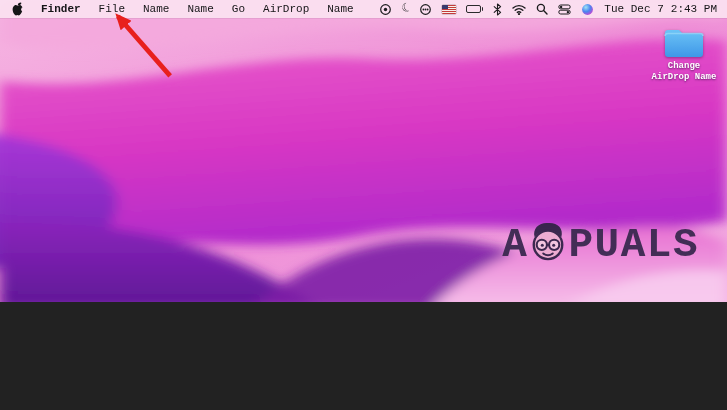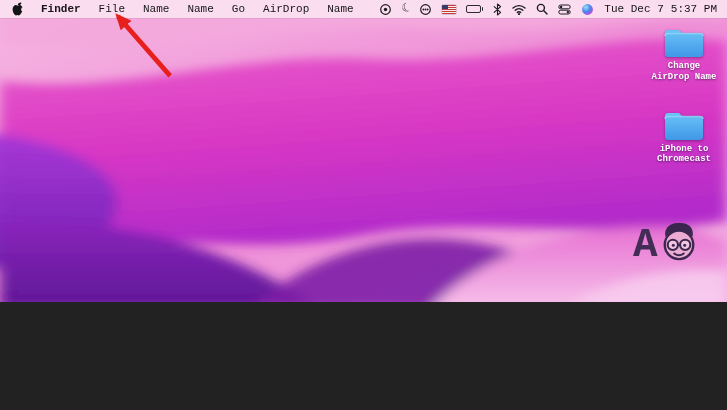--- a/index.html
+++ b/index.html
@@ -196,21 +196,21 @@
               <stop offset="0.8" stop-color="#b44fd8"></stop>
               <stop offset="1" stop-color="#e05a9b"></stop>
             </radialGradient>
           </defs>
           <circle cx="6.5" cy="6.5" r="5.4" fill="url(#siriG)"></circle>
         </svg>
       </span>
 
       <span class="clock">
         <span>Tue Dec 7</span>
-        <span>5:37 PM</span>
+        <span>2:43 PM</span>
       </span>
     </div>
   </div>
 
   <div class="desk-icons">
 
     <div class="desk-item">
       <svg class="folder-svg" width="42" height="33" viewBox="0 0 42 33">
         <defs>
           <linearGradient id="foldG" x1="0" y1="0" x2="0" y2="1">
@@ -218,41 +218,35 @@
             <stop offset="1" stop-color="#3f97e8"></stop>
           </linearGradient>
         </defs>
         <path d="M2,7 q0,-3 3,-3 h11 l4,4 h17 q3,0 3,3 v17 q0,3 -3,3 H5 q-3,0 -3,-3 Z" fill="url(#foldG)"></path>
         <path d="M2,10 q0,-2.5 3,-2.5 h32 q3,0 3,2.5" fill="none" stroke="#8ed4f8" stroke-width="1.4" opacity="0.9"></path>
       </svg>
       <div class="desk-label">Change AirDrop Name</div>
     </div>
 
 
-    <div class="desk-item">
-      <svg class="folder-svg" width="42" height="33" viewBox="0 0 42 33">
-        <path d="M2,7 q0,-3 3,-3 h11 l4,4 h17 q3,0 3,3 v17 q0,3 -3,3 H5 q-3,0 -3,-3 Z" fill="url(#foldG)"></path>
-        <path d="M2,10 q0,-2.5 3,-2.5 h32 q3,0 3,2.5" fill="none" stroke="#8ed4f8" stroke-width="1.4" opacity="0.9"></path>
-      </svg>
-      <div class="desk-label">iPhone to Chromecast</div>
-    </div>
   </div>
 
   <div class="watermark">
     <span class="wm-text">A</span>
     <svg class="wm-mascot" width="38" height="42" viewBox="0 0 40 44">
       <path d="M6,17 C3,7 12,1 20,2 C29,1 37,7 34,17 C30,12 26,10 20,10 C14,10 10,12 6,17 Z" fill="#332348"></path>
       <circle cx="20" cy="25" r="15" fill="#eeaed2" stroke="#332348" stroke-width="2.5"></circle>
       <circle cx="13.5" cy="25" r="5.4" fill="rgba(255,255,255,0.35)" stroke="#332348" stroke-width="2.2"></circle>
       <circle cx="26.5" cy="25" r="5.4" fill="rgba(255,255,255,0.35)" stroke="#332348" stroke-width="2.2"></circle>
       <line x1="18.9" y1="25" x2="21.1" y2="25" stroke="#332348" stroke-width="2"></line>
       <circle cx="14" cy="25.5" r="1.6" fill="#332348"></circle>
       <circle cx="26" cy="25.5" r="1.6" fill="#332348"></circle>
       <path d="M15,34 Q20,38 25,34" fill="none" stroke="#332348" stroke-width="2" stroke-linecap="round"></path>
     </svg>
+    <span class="wm-text">PUALS</span>
   </div>
 
   <svg class="arrow-overlay" viewBox="0 0 727 410">
     <defs>
       <marker id="ah" markerWidth="3.4" markerHeight="3" refX="2.6" refY="1.5" orient="auto">
         <path d="M0,0 L3.4,1.5 L0,3 Z" fill="#e8201d"></path>
       </marker>
     </defs>
     <line x1="101" y1="103" x2="30" y2="22" stroke="#e8201d" stroke-width="6.5" marker-end="url(#ah)"></line>
   </svg>

